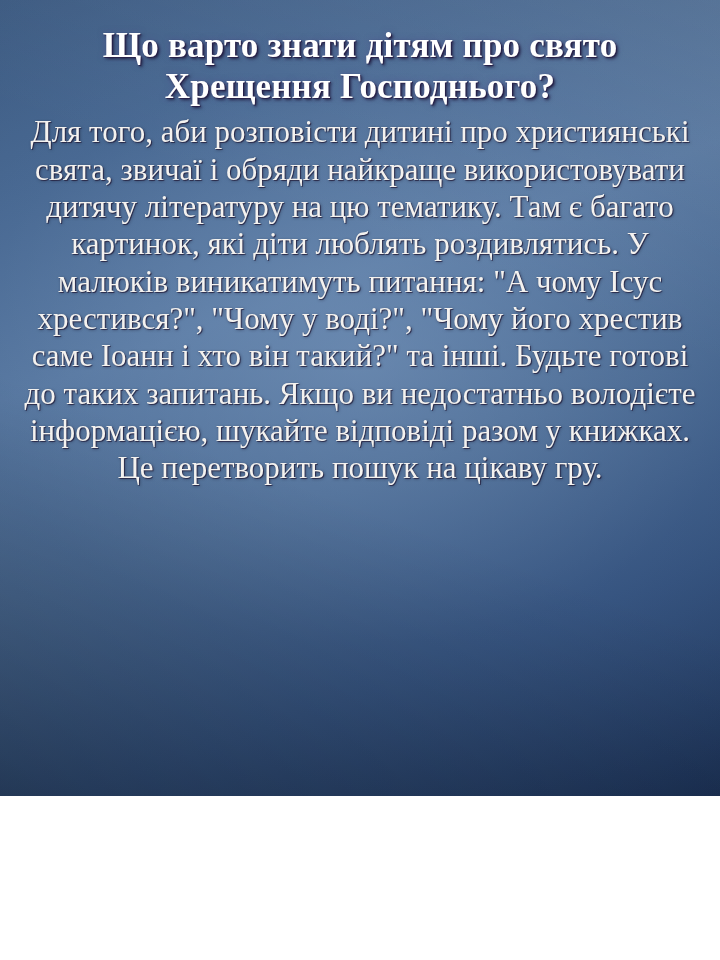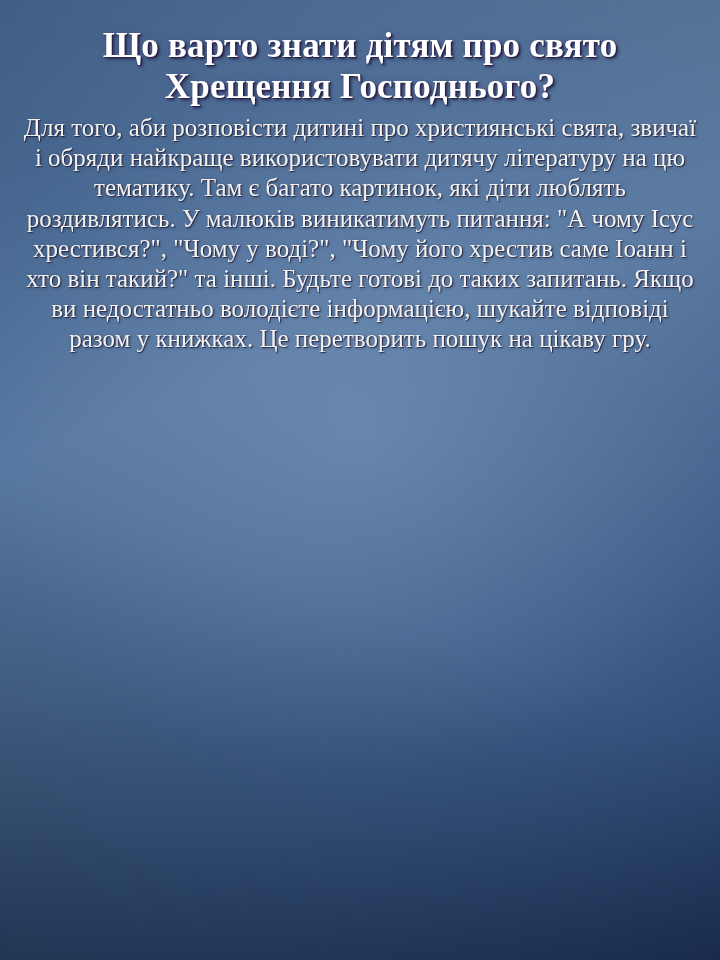--- a/index.html
+++ b/index.html
@@ -8,21 +8,21 @@
   }
   body {
     width: 720px;
     height: 960px;
     overflow: hidden;
     font-family: "Liberation Serif", serif;
   }
   .slide {
     position: relative;
     width: 720px;
-    height: 960px;
+    height: 796px;
     box-sizing: border-box;
     background:
       radial-gradient(ellipse 120% 80% at 50% 45%, rgba(120,150,190,0.55) 0%, rgba(70,100,150,0.25) 45%, rgba(28,45,80,0.15) 75%, rgba(15,25,50,0.35) 100%),
       linear-gradient(160deg, #3f5f86 0%, #4a6b92 18%, #5c7da3 38%, #49698f 58%, #32507a 78%, #1d3459 100%);
     overflow: hidden;
   }
   .slide::after {
     content: "";
     position: absolute;
     inset: 0;
@@ -45,21 +45,21 @@
     color: #ffffff;
     letter-spacing: 0.2px;
     text-shadow:
       1px 1px 0 rgba(40,30,70,0.85),
       2px 2px 3px rgba(20,15,45,0.75),
       0 0 6px rgba(80,70,140,0.5);
     margin: 0 6px 6px 6px;
   }
   .body-text {
     font-family: "Liberation Serif", serif;
-    font-size: 25px;
+    font-size: 31px;
     line-height: 1.205;
     color: #f4f2ef;
     text-shadow:
       1px 1px 0 rgba(35,30,60,0.7),
       1px 1px 3px rgba(20,18,40,0.55);
     margin: 0 2px;
   }
   .para {
     margin: 0;
     padding: 0;

